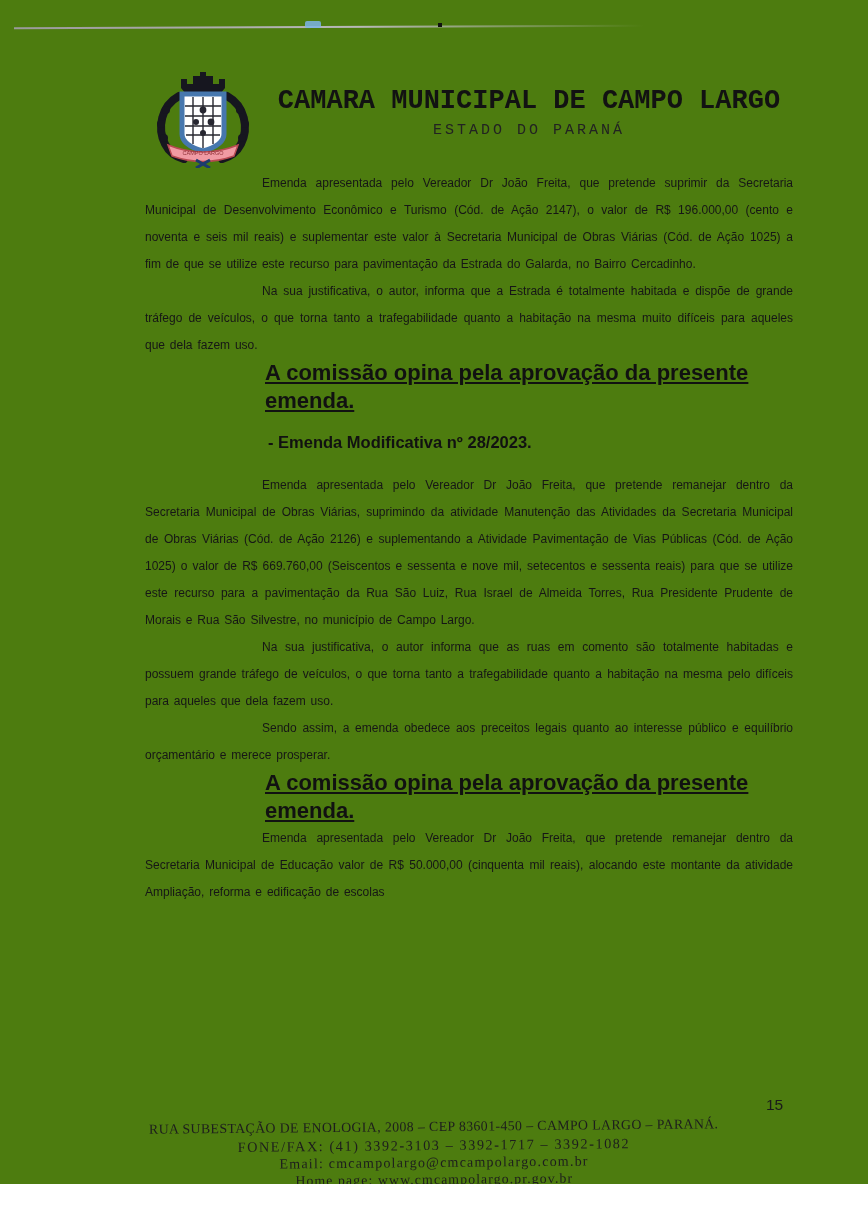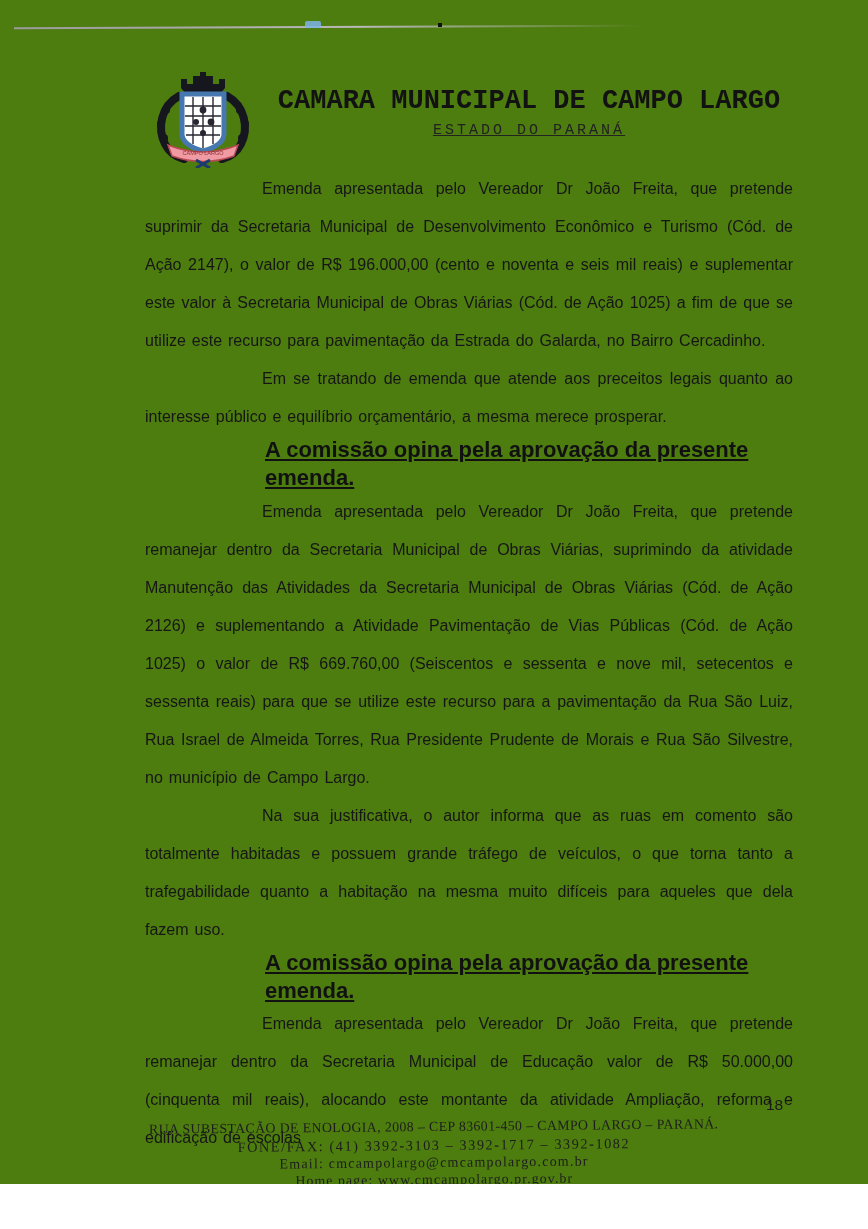--- a/index.html
+++ b/index.html
@@ -26,26 +26,26 @@
   }
   
   .logo{position:absolute;left:148px;top:64px;width:110px;height:104px;}
   .head-text{position:absolute;left:256px;top:86px;width:546px;text-align:center;}
   .org-title{
     margin:0;font-family:"Liberation Mono", monospace;font-weight:bold;
     font-size:27px;letter-spacing:0px;white-space:nowrap;color:#121212;
   }
   .org-subtitle{
     margin-top:6px;font-family:"Liberation Mono", monospace;
-    font-size:15px;letter-spacing:3px;color:#222;text-decoration:underline;
+    font-size:15px;letter-spacing:3px;color:#222;
   }
   
   .content{position:absolute;left:145px;top:170px;width:648px;}
   .para{
-    margin:0;font-size:16px;line-height:38px;
+    margin:0;font-size:12px;line-height:27px;
     text-align:justify;text-indent:117px;word-spacing:1.5px;color:#161616;
   }
   .opinion{
     margin:0 0 0 120px;font-size:22px;line-height:28.3px;
     font-weight:bold;text-decoration:underline;color:#111;
   }
   .amend-heading{
     margin:12px 0 16px 123px;font-size:16.5px;line-height:28.3px;
     font-weight:bold;color:#111;
   }
@@ -108,29 +108,31 @@
     </svg>
   </div>
 
   <div class="head-text">
     <h1 class="org-title">CAMARA MUNICIPAL DE CAMPO LARGO</h1>
     <div class="org-subtitle">ESTADO DO PARANÁ</div>
   </div>
 
   <div class="content">
     <p class="para">Emenda apresentada pelo Vereador Dr João Freita, que pretende suprimir da Secretaria Municipal de Desenvolvimento Econômico e Turismo (Cód. de Ação 2147), o valor de R$ 196.000,00 (cento e noventa e seis mil reais) e suplementar este valor à Secretaria Municipal de Obras Viárias (Cód. de Ação 1025) a fim de que se utilize este recurso para pavimentação da Estrada do Galarda, no Bairro Cercadinho.</p>
-    <p class="para">Em se tratando de emenda que atende aos preceitos legais quanto ao interesse público e equilíbrio orçamentário, a mesma merece prosperar.</p>
+    <p class="para">Na sua justificativa, o autor, informa que a Estrada é totalmente habitada e dispõe de grande tráfego de veículos, o que torna tanto a trafegabilidade quanto a habitação na mesma muito difíceis para aqueles que dela fazem uso.</p>
     <p class="opinion">A comissão opina pela aprovação da presente emenda.</p>
+    <p class="amend-heading">- Emenda Modificativa nº 28/2023.</p>
     <p class="para">Emenda apresentada pelo Vereador Dr João Freita, que pretende remanejar dentro da Secretaria Municipal de Obras Viárias, suprimindo da atividade Manutenção das Atividades da Secretaria Municipal de Obras Viárias (Cód. de Ação 2126) e suplementando a Atividade Pavimentação de Vias Públicas (Cód. de Ação 1025) o valor de R$ 669.760,00 (Seiscentos e sessenta e nove mil, setecentos e sessenta reais) para que se utilize este recurso para a pavimentação da Rua São Luiz, Rua Israel de Almeida Torres, Rua Presidente Prudente de Morais e Rua São Silvestre, no município de Campo Largo.</p>
-    <p class="para">Na sua justificativa, o autor informa que as ruas em comento são totalmente habitadas e possuem grande tráfego de veículos, o que torna tanto a trafegabilidade quanto a habitação na mesma muito difíceis para aqueles que dela fazem uso.</p>
+    <p class="para">Na sua justificativa, o autor informa que as ruas em comento são totalmente habitadas e possuem grande tráfego de veículos, o que torna tanto a trafegabilidade quanto a habitação na mesma pelo difíceis para aqueles que dela fazem uso.</p>
+    <p class="para">Sendo assim, a emenda obedece aos preceitos legais quanto ao interesse público e equilíbrio orçamentário e merece prosperar.</p>
     <p class="opinion">A comissão opina pela aprovação da presente emenda.</p>
     <p class="para">Emenda apresentada pelo Vereador Dr João Freita, que pretende remanejar dentro da Secretaria Municipal de Educação valor de R$ 50.000,00 (cinquenta mil reais), alocando este montante da atividade Ampliação, reforma e edificação de escolas</p>
   </div>
 
-  <div class="page-number">18</div>
+  <div class="page-number">15</div>
 
   <div class="footer">
     <div class="f-address">RUA SUBESTAÇÃO DE ENOLOGIA, 2008 – CEP 83601-450 – CAMPO LARGO – PARANÁ.</div>
     <div class="f-phone">FONE/FAX: (41) 3392-3103 – 3392-1717 – 3392-1082</div>
     <div class="f-email">Email: cmcampolargo@cmcampolargo.com.br</div>
     <div class="f-home">Home page: www.cmcampolargo.pr.gov.br</div>
   </div>
 
 </div>
 

